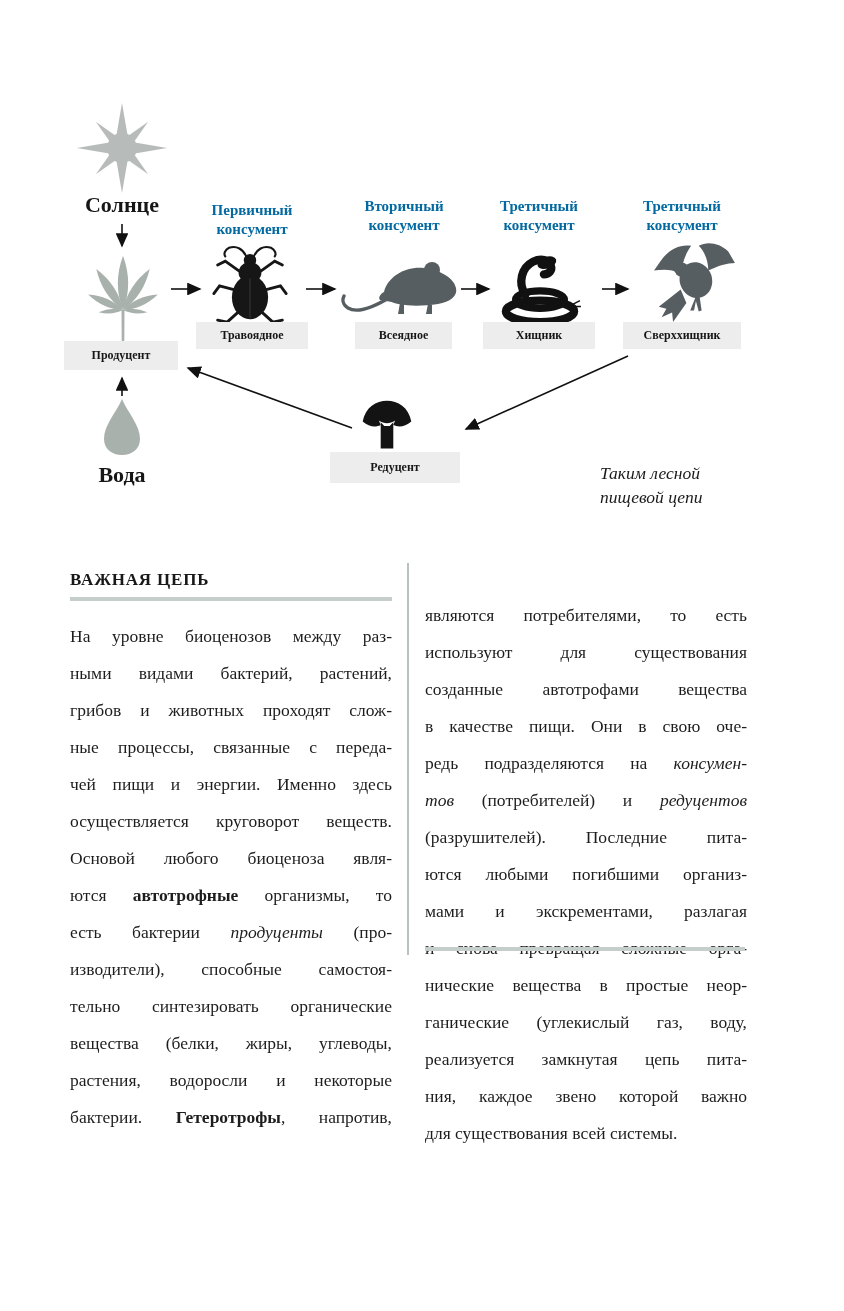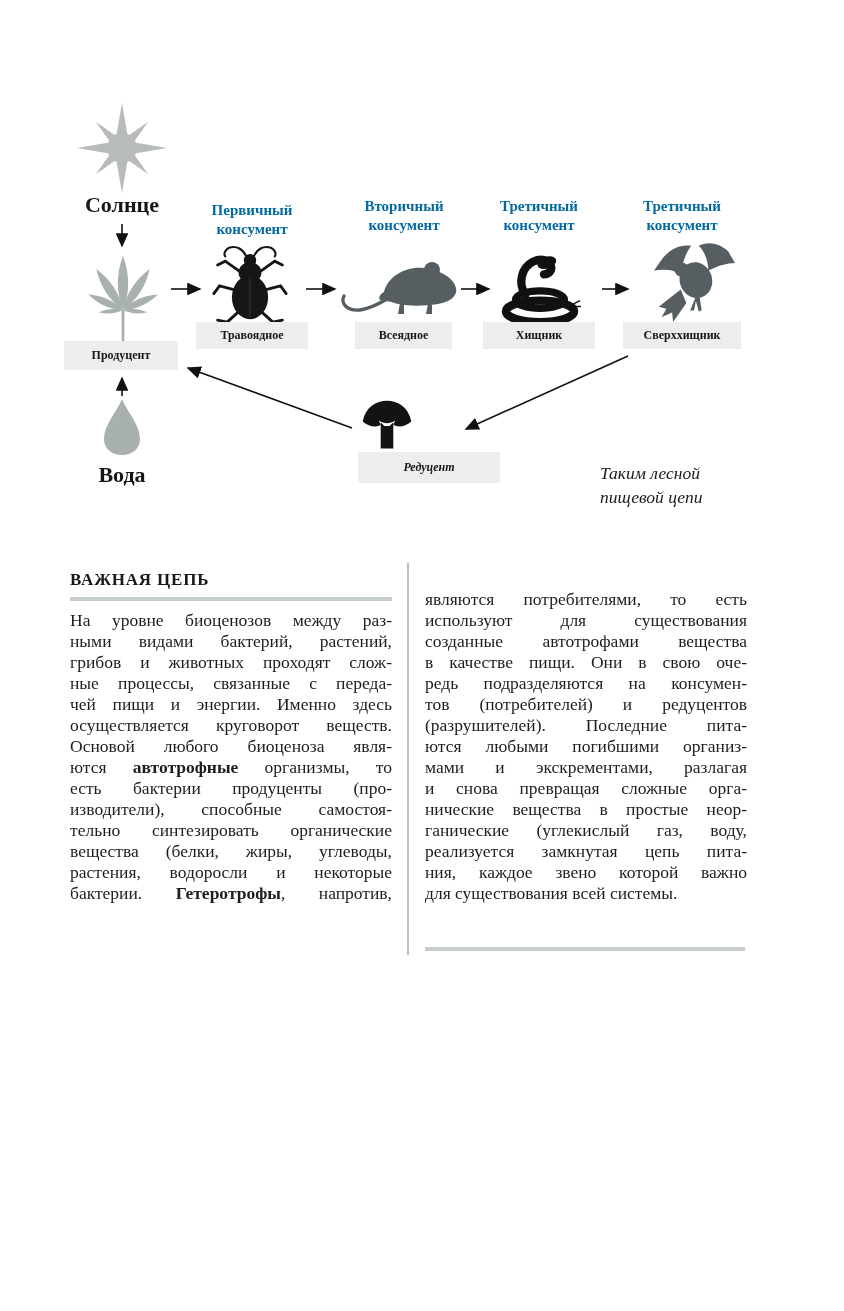--- a/index.html
+++ b/index.html
@@ -11,24 +11,24 @@
   .lvl{font-weight:bold;font-size:15px;line-height:18.5px;text-align:center;color:#0369a1;}
   .gbox{background:#ededed;font-weight:bold;font-size:12px;color:#161616;
         display:flex;align-items:center;justify-content:center;}
   .caption{font-style:italic;font-size:17.5px;line-height:24px;color:#1a1a1a;}
   
   .heading{font-weight:bold;font-size:17px;letter-spacing:0.8px;color:#181818;}
   .rule{background:#c6cecb;}
   .vdiv{background:#b9c2bf;}
   .tcol{width:322px;}
   .tline{font-size:17.5px;line-height:21px;height:21px;overflow:hidden;
-         text-align:justify;text-align-last:justify;color:#1d1d1d;white-space:normal;}
+         text-align:justify;text-align-last:justify;color:#1d1d1d;white-space:normal;margin-top:16px;}
   .tline.last{text-align-last:left;}
   .b{font-weight:bold;}
-  .i{}
+  .i{font-style:italic;}
   svg{display:block;}
 </style>
 </head>
 <body>
 
 <div class="page">
 
   <div class="abs" style="left:0;top:0;width:844px;height:520px;">
 
     <svg class="abs" style="left:0;top:0;" width="844" height="520" viewBox="0 0 844 520">
@@ -166,21 +166,21 @@
     <div class="abs gbox" style="left:623px;top:322px;width:118px;height:27px;">
       <span>Сверххищник</span>
     </div>
 
     <svg class="abs" style="left:360px;top:398px;" width="54" height="54" viewBox="0 0 60 60">
       <g fill="#131313">
         <path d="M3,26 C6,10 18,3 30,3 C42,3 54,10 57,26 C50,32 43,33 37,30 L39,25 C33,29 27,29 21,25 L23,30 C17,33 10,32 3,26 Z"></path>
         <path d="M23,27 L23,56 L37,56 L37,27 L33,31 L27,31 Z"></path>
       </g>
     </svg>
-    <div class="abs gbox" style="left:358px;top:452px;width:142px;height:31px;font-style:italic;">
+    <div class="abs gbox" style="left:330px;top:452px;width:130px;height:31px;">
       <span>Редуцент</span>
     </div>
 
     <div class="abs caption" style="left:600px;top:461px;width:160px;">
       <div>Таким лесной</div>
       <div>пищевой цепи</div>
     </div>
   </div>
 
   <div class="abs" style="left:0;top:560px;width:844px;height:420px;">

